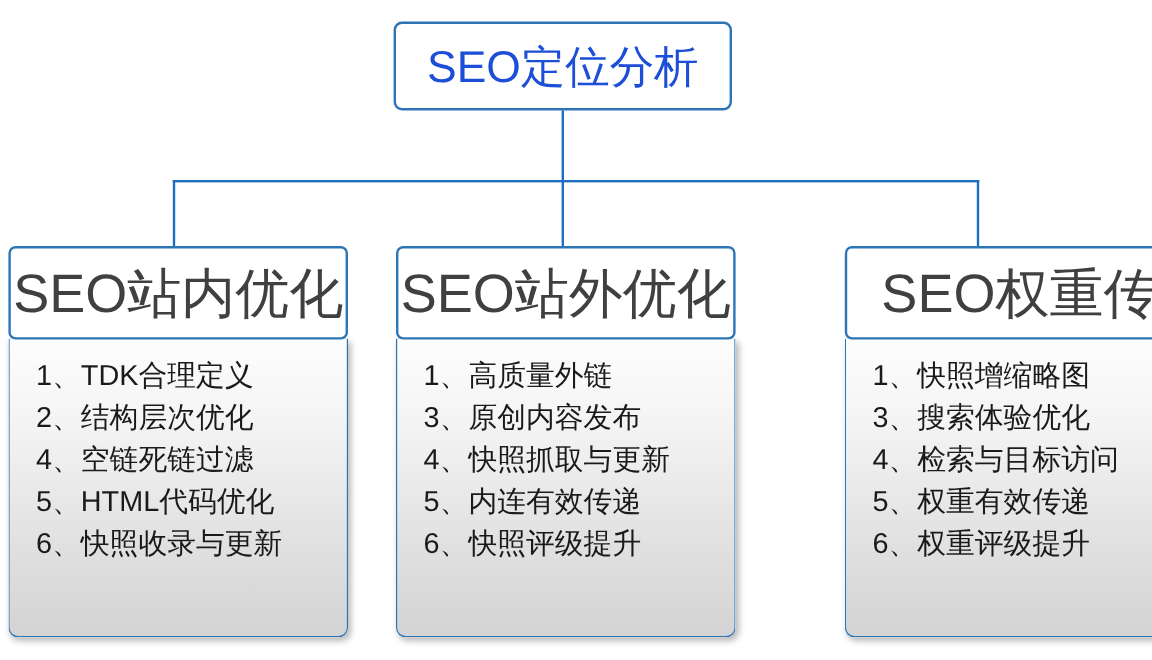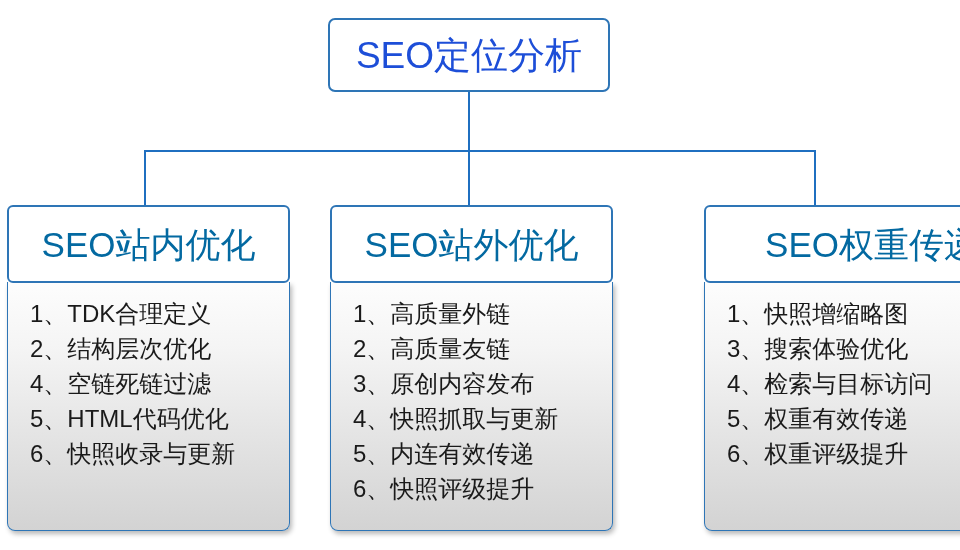--- a/index.html
+++ b/index.html
@@ -66,22 +66,22 @@
     border: 2px solid #2E75B6;
     border-radius: 6px;
     background: #ffffff;
     display: flex;
     align-items: center;
     justify-content: center;
     position: relative;
     z-index: 2;
   }
   .col-header-label {
-    font-size: 35px;
-    color: #0369a1;
+    font-size: 45px;
+    color: #404040;
     white-space: nowrap;
     line-height: 1;
     text-align: center;
   }
 
   .col-list {
     box-sizing: border-box;
     width: 100%;
     height: 249px;
     margin-top: -1px;
@@ -131,21 +131,20 @@
       <div class="list-item">6、快照收录与更新</div>
     </div>
   </div>
 
   <div class="column col-2">
     <div class="col-header">
       <span class="col-header-label">SEO站外优化</span>
     </div>
     <div class="col-list">
       <div class="list-item">1、高质量外链</div>
-      <div class="list-item">2、高质量友链</div>
       <div class="list-item">3、原创内容发布</div>
       <div class="list-item">4、快照抓取与更新</div>
       <div class="list-item">5、内连有效传递</div>
       <div class="list-item">6、快照评级提升</div>
     </div>
   </div>
 
   <div class="column col-3">
     <div class="col-header">
       <span class="col-header-label">SEO权重传递</span>

